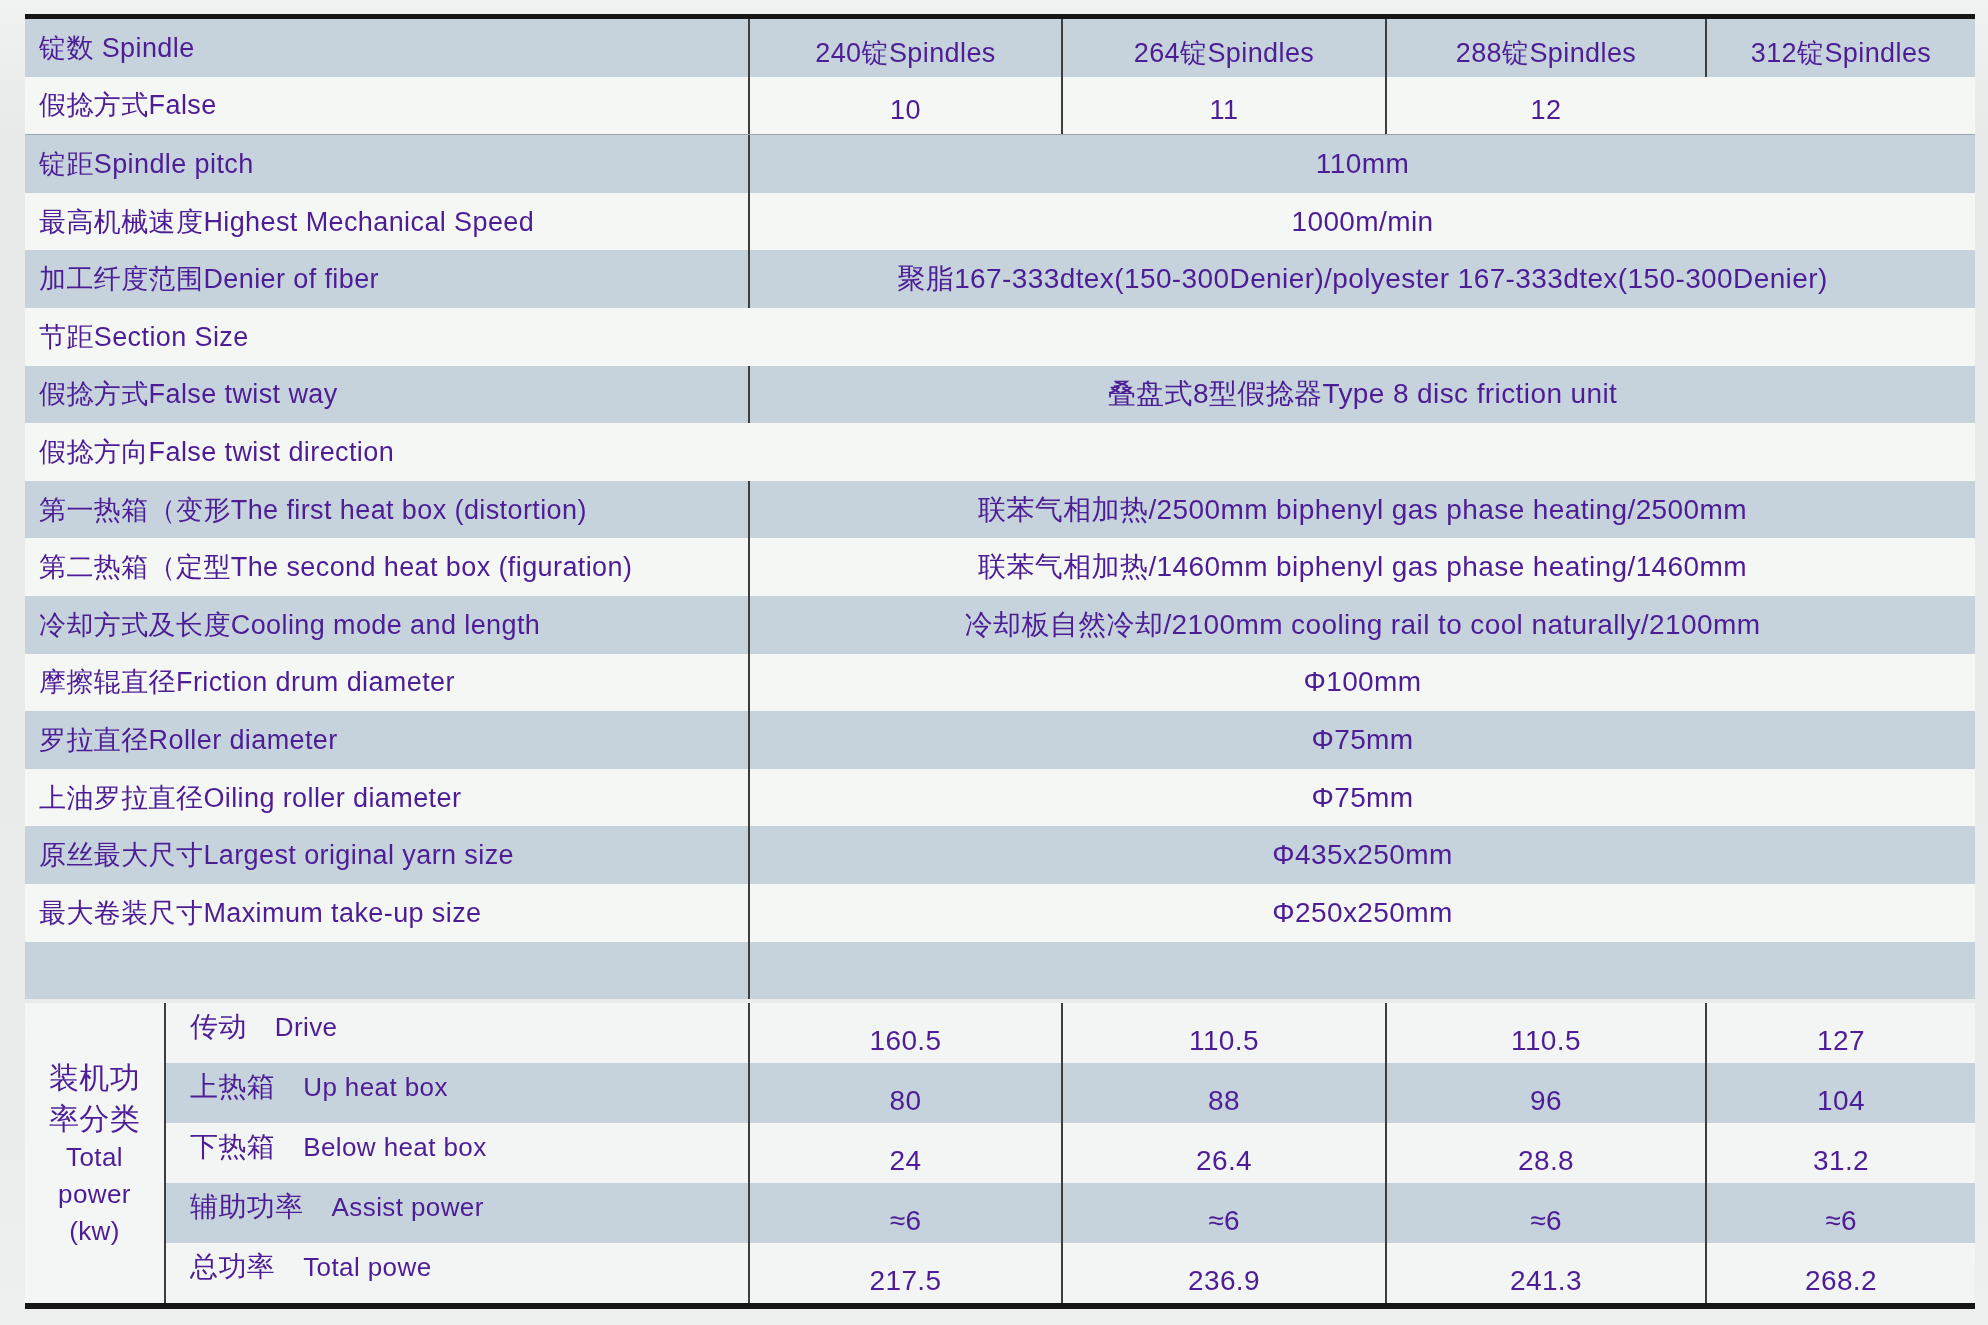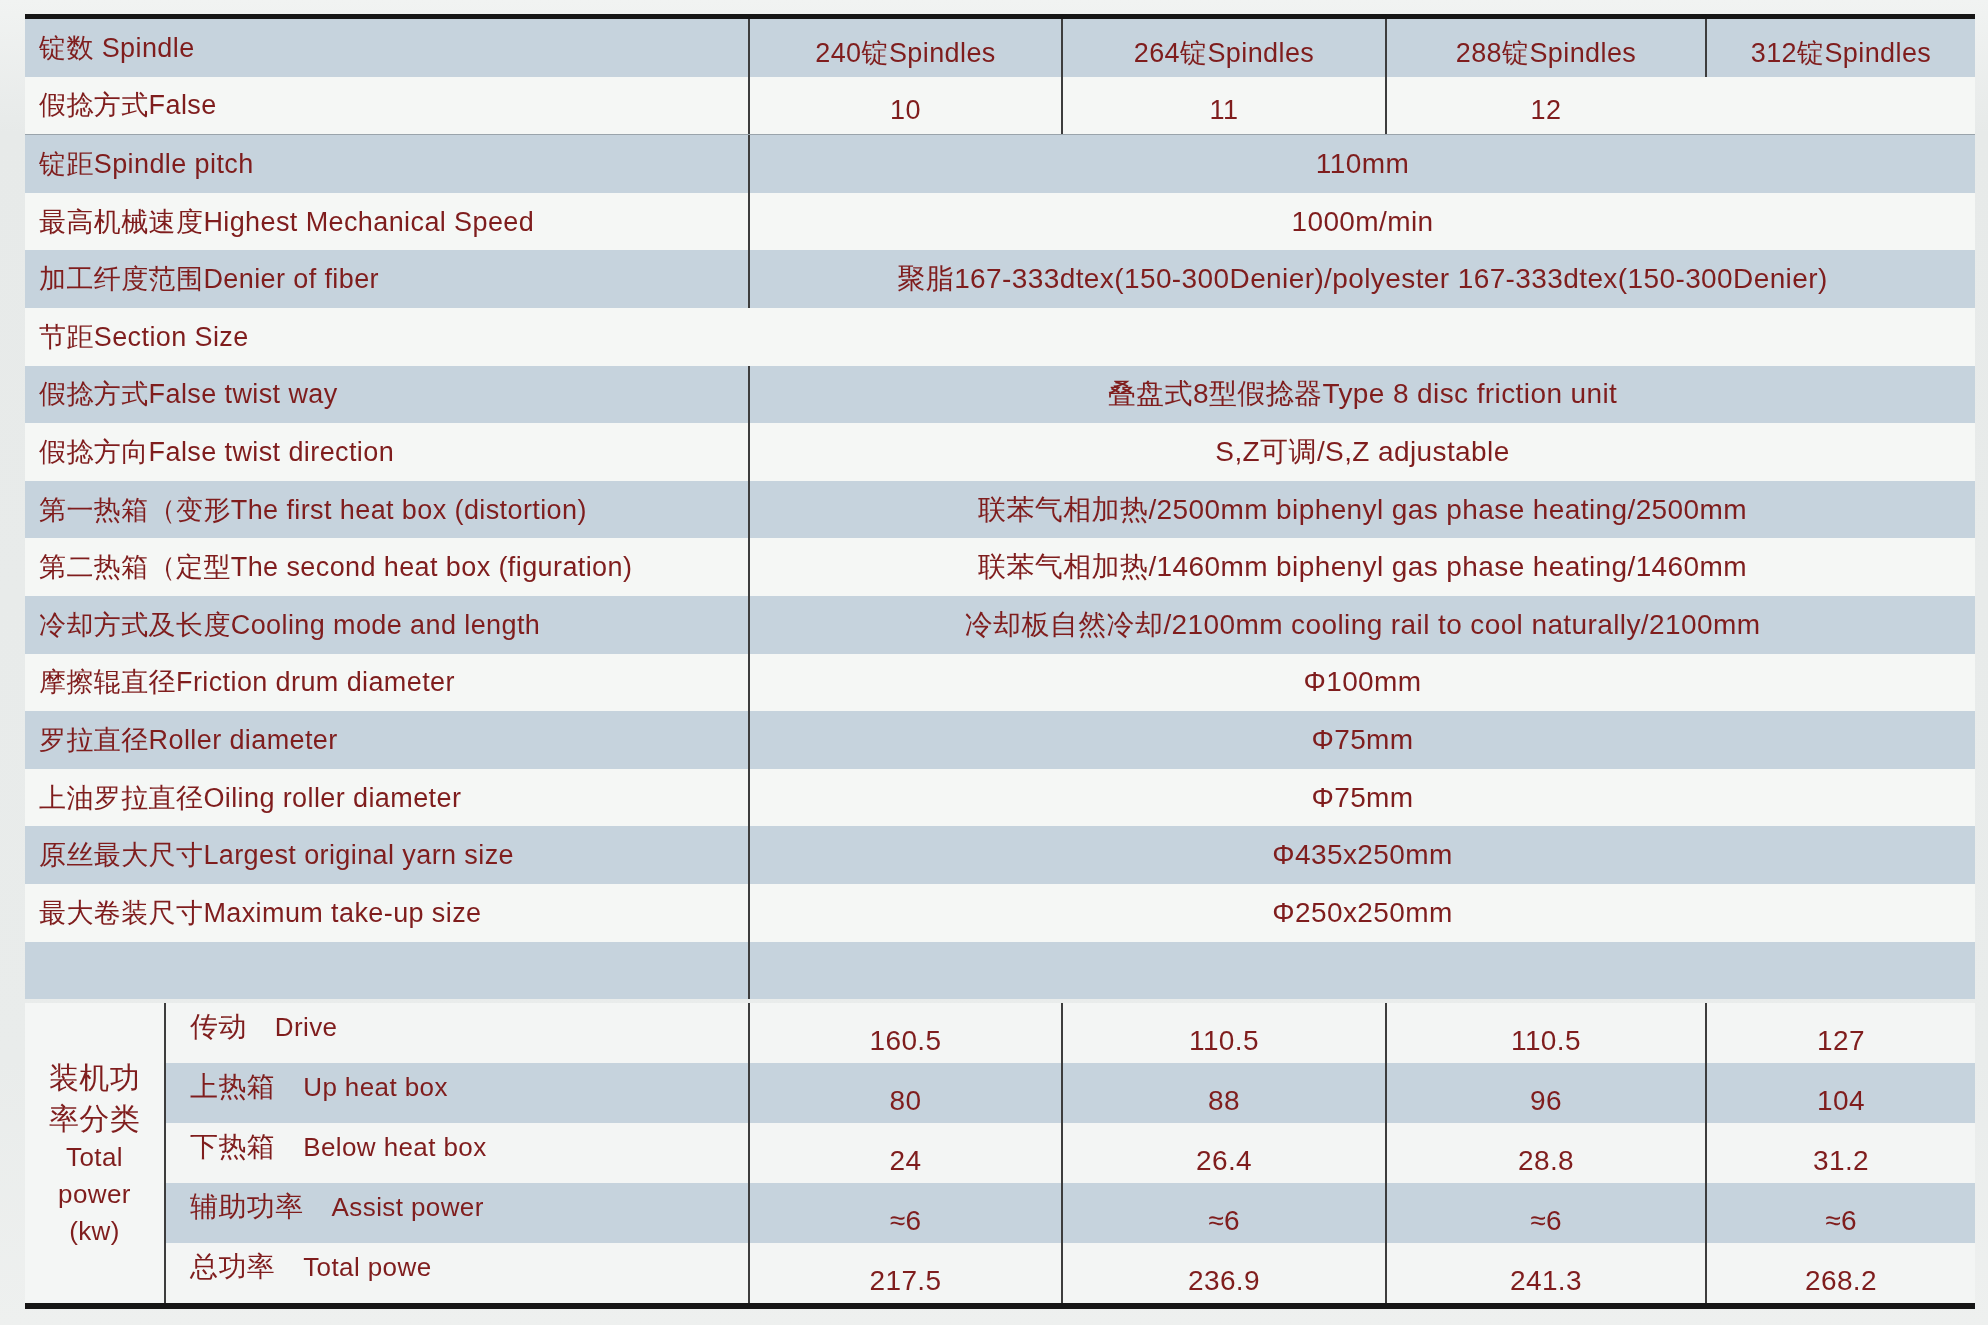--- a/index.html
+++ b/index.html
@@ -1,20 +1,20 @@
 <!DOCTYPE html>
 <html><head>
 <meta charset="utf-8">
 <style>
   html,body{margin:0;padding:0;}
   .page{
     position:relative;width:1988px;height:1325px;overflow:hidden;
     background:linear-gradient(180deg,#f1f3f2 0%,#e7eae9 10%,#e9eceb 80%,#eef0ef 100%);
     font-family:"Liberation Sans","DejaVu Sans",sans-serif;
-    color:#7f1d1d;letter-spacing:0.4px;
+    color:#4c1d95;letter-spacing:0.4px;
   }
   .tbl{position:absolute;left:25px;top:14px;width:1950px;}
   .hborder{height:5px;background:#161616;}
   .hborder.bottom{height:6px;}
   .topsec{height:980px;display:flex;flex-direction:column;}
   .row{flex:1;display:flex;align-items:center;}
   .blue{background:#c6d3dd;}
   .lite{background:#f5f7f5;}
   .lbl{width:723px;box-sizing:border-box;padding-left:14px;font-size:27px;white-space:nowrap;}
   .varea{flex:1;align-self:stretch;border-left:2px solid #3d3d3d;display:flex;align-items:center;justify-content:center;font-size:28px;box-sizing:border-box;}
@@ -74,21 +74,20 @@
         </div>
         <div class="row lite">
           <div class="lbl">节距Section Size</div>
         </div>
         <div class="row blue">
           <div class="lbl">假捻方式False twist way</div>
           <div class="varea">叠盘式8型假捻器Type 8 disc friction unit</div>
         </div>
         <div class="row lite">
           <div class="lbl">假捻方向False twist direction</div>
-          <div class="varea">S,Z可调/S,Z adjustable</div>
         </div>
         <div class="row blue">
           <div class="lbl">第一热箱（变形The first heat box (distortion)</div>
           <div class="varea">联苯气相加热/2500mm biphenyl gas phase heating/2500mm</div>
         </div>
         <div class="row lite">
           <div class="lbl">第二热箱（定型The second heat box (figuration)</div>
           <div class="varea">联苯气相加热/1460mm biphenyl gas phase heating/1460mm</div>
         </div>
         <div class="row blue">

